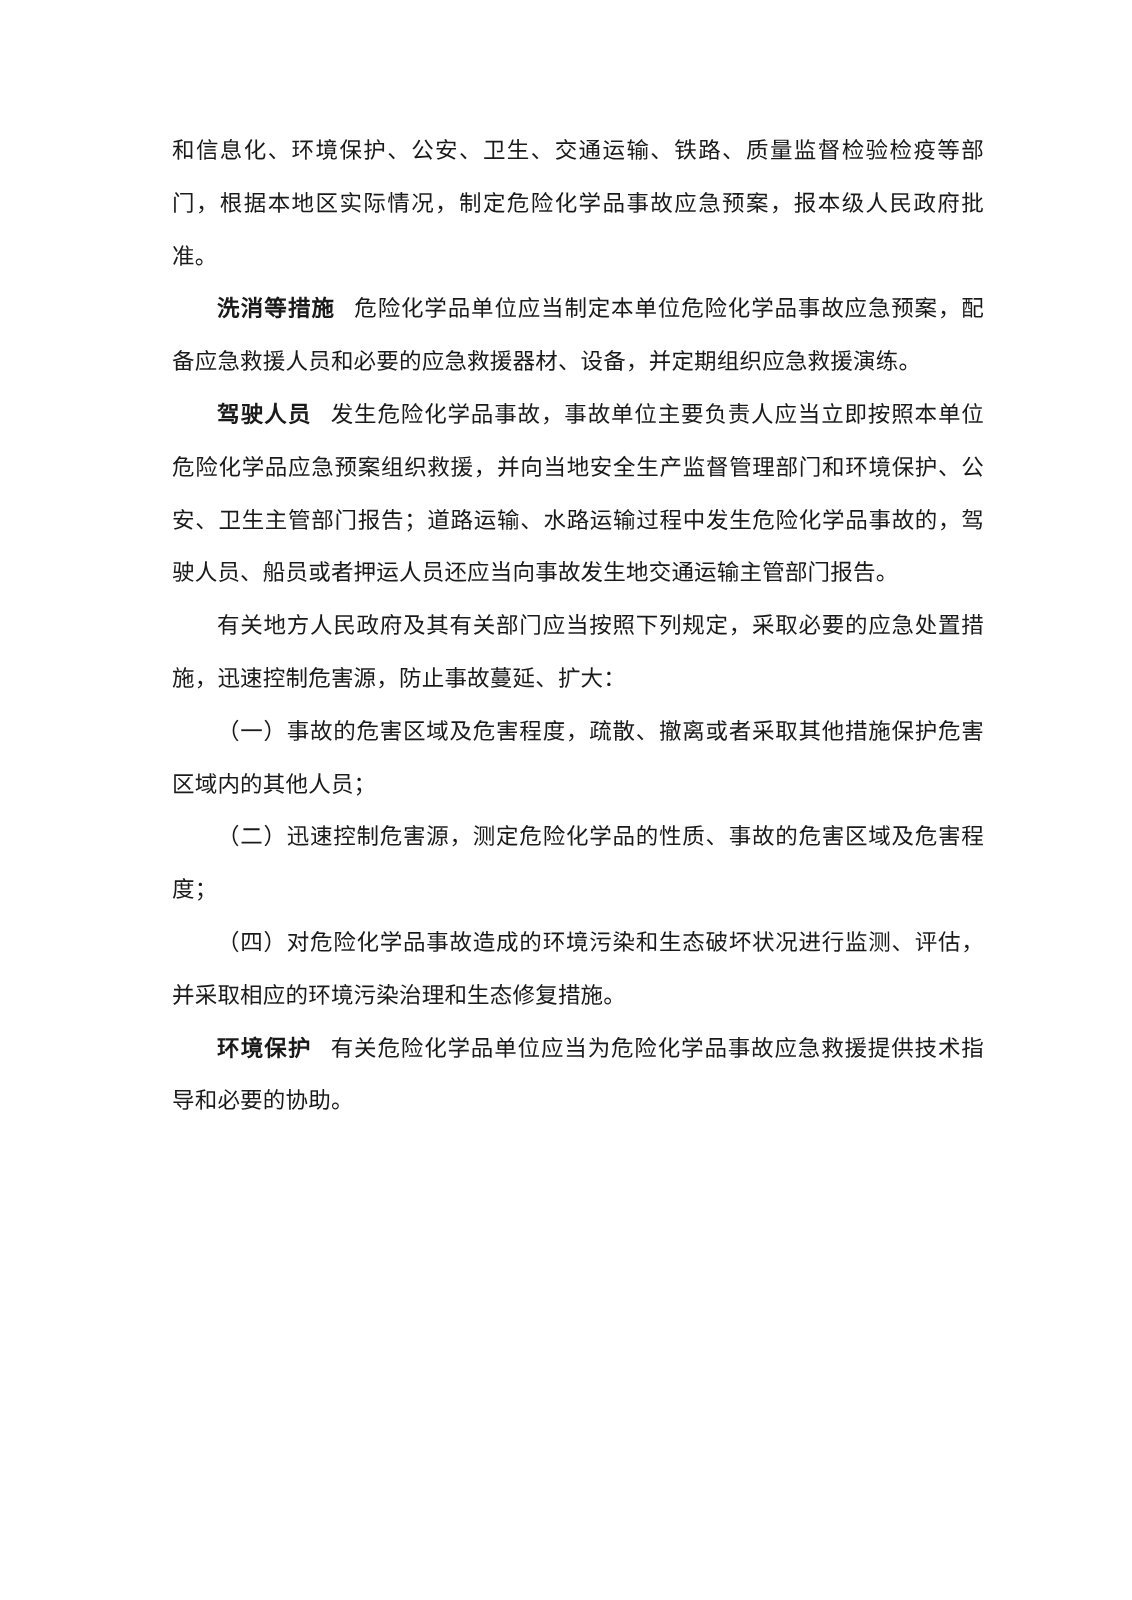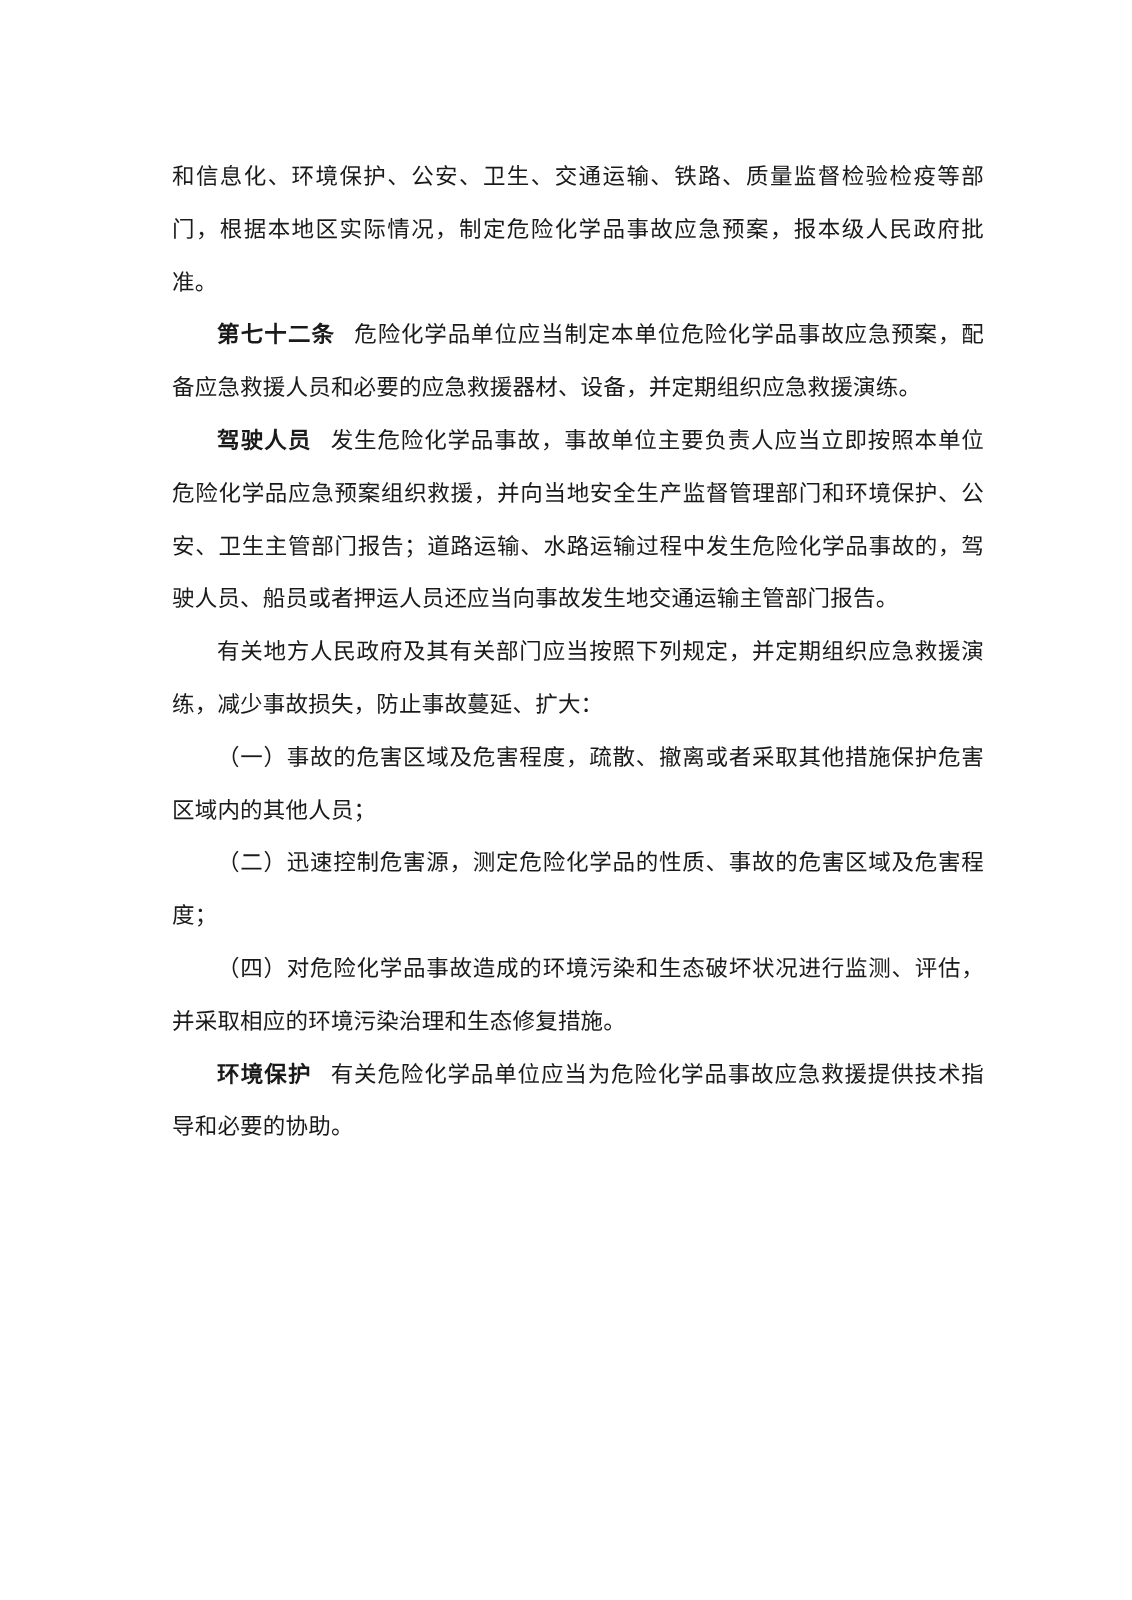--- a/index.html
+++ b/index.html
@@ -10,21 +10,21 @@
   .page {
     position: relative;
     width: 1132px;
     height: 1600px;
     background: #ffffff;
     overflow: hidden;
   }
   .content {
     position: absolute;
     left: 172px;
-    top: 151px;
+    top: 125px;
     width: 812px;
     font-family: "Liberation Serif", "DejaVu Serif", serif;
     font-size: 22.5px;
     line-height: 52.8px;
     color: #1a1a1a;
     text-align: justify;
     line-break: strict;
     letter-spacing: 0.2px;
   }
   .content p {
@@ -45,27 +45,27 @@
   }
 </style>
 </head>
 <body>
 
 <div class="page">
   <div class="content">
 
     <p><span>和信息化、环境保护、公安、卫生、交通运输、铁路、质量监督检验检疫等部门，根据本地区实际情况，制定危险化学品事故应急预案，报本级人民政府批准。</span></p>
 
-    <p class="indent"><b class="article-lead">第七十二条</b><span>危险化学品单位应当制定本单位危险化学品事故应急预案，配备应急救援人员和必要的应急救援器材、设备，并定期组织应急救援演练。</span></p>
+    <p class="indent"><b class="article-lead">洗消等措施</b><span>危险化学品单位应当制定本单位危险化学品事故应急预案，配备应急救援人员和必要的应急救援器材、设备，并定期组织应急救援演练。</span></p>
 
 
     <p class="indent"><b class="article-lead">驾驶人员</b><span>发生危险化学品事故，事故单位主要负责人应当立即按照本单位危险化学品应急预案组织救援，并向当地安全生产监督管理部门和环境保护、公安、卫生主管部门报告；道路运输、水路运输过程中发生危险化学品事故的，驾驶人员、船员或者押运人员还应当向事故发生地交通运输主管部门报告。</span></p>
 
 
-    <p class="indent"><span>有关地方人民政府及其有关部门应当按照下列规定，并定期组织应急救援演练，减少事故损失，防止事故蔓延、扩大：</span></p>
+    <p class="indent"><span>有关地方人民政府及其有关部门应当按照下列规定，采取必要的应急处置措施，迅速控制危害源，防止事故蔓延、扩大：</span></p>
 
     <p class="indent"><span>（一）事故的危害区域及危害程度，疏散、撤离或者采取其他措施保护危害区域内的其他人员；</span></p>
 
     <p class="indent"><span>（二）迅速控制危害源，测定危险化学品的性质、事故的危害区域及危害程度；</span></p>
 
 
     <p class="indent"><span>（四）对危险化学品事故造成的环境污染和生态破坏状况进行监测、评估，并采取相应的环境污染治理和生态修复措施。</span></p>
 
     <p class="indent"><b class="article-lead">环境保护</b><span>有关危险化学品单位应当为危险化学品事故应急救援提供技术指导和必要的协助。</span></p>
 

